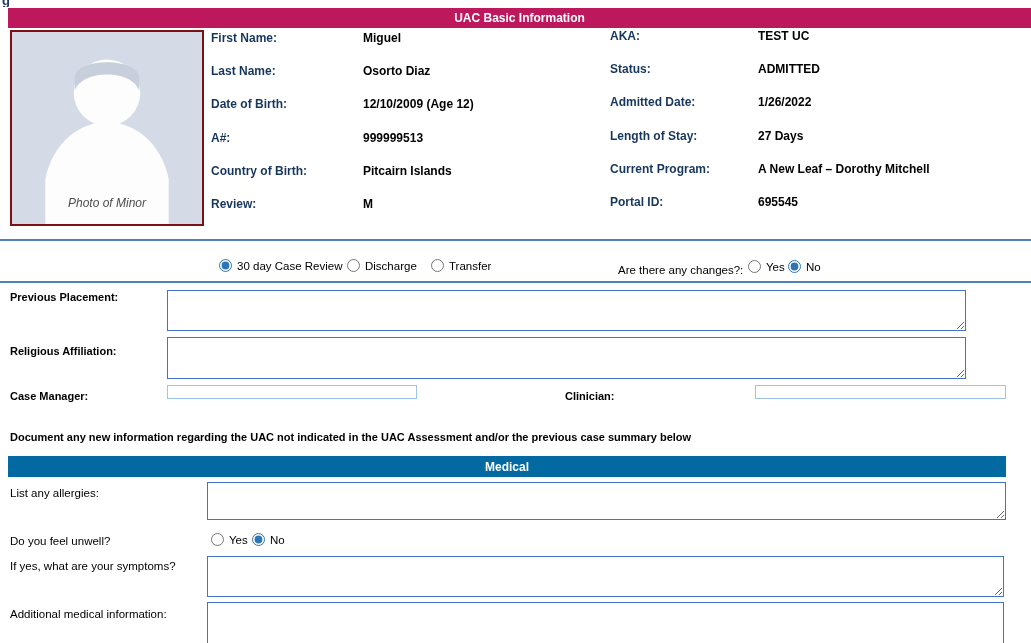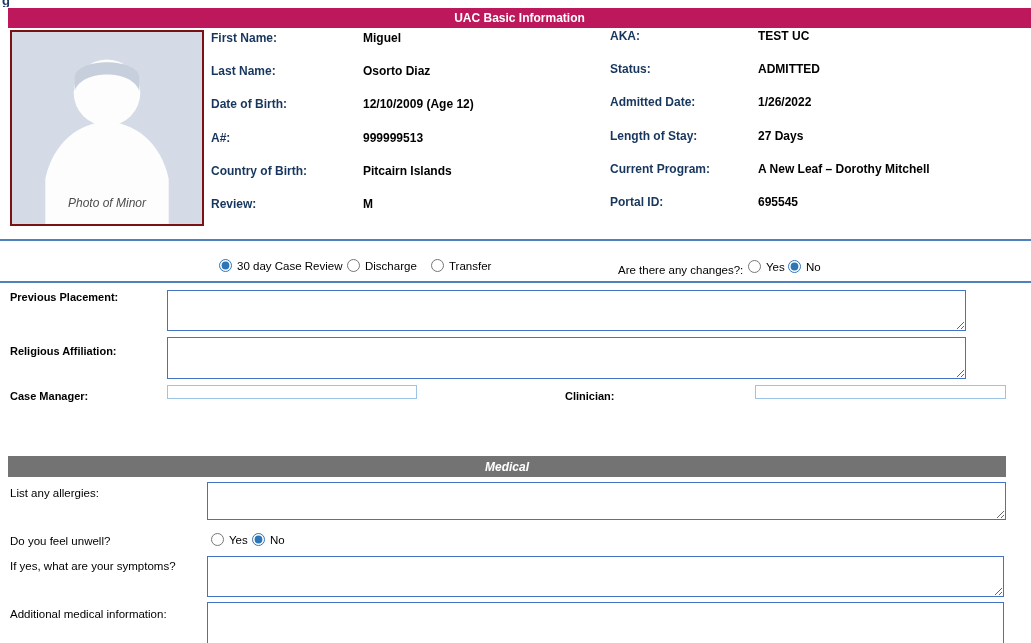--- a/index.html
+++ b/index.html
@@ -10,21 +10,21 @@
   }
 
   .corner-clip { position:absolute; left:2px; top:0; width:20px; height:7px; overflow:hidden; }
   .corner-clip span { position:relative; top:-9px; font-weight:bold; font-size:13px; color:#1f3864; }
 
   .section-bar {
     position:absolute; color:#ffffff; font-weight:bold; font-size:12px;
     text-align:center; display:flex; align-items:center; justify-content:center;
   }
   .bar-dark { background:#be185d; }
-  .bar-light { background:#737373;font-style:italic; }
+  .bar-light { background:#0369a1; }
 
   .photo-box {
     position:absolute; left:10px; top:30px; width:194px; height:196px;
     border:2px solid #7b1113; background:#f9a8d4;
     display:flex; align-items:flex-end; justify-content:center;
   }
   .photo-box svg { position:absolute; left:0; top:0; width:100%; height:100%; }
   .photo-caption {
     position:relative; z-index:2; font-style:italic; font-size:12px; color:#4c4c4c;
     margin-bottom:14px;
@@ -166,20 +166,21 @@
   <textarea class="box" style="left: 167px; top: 290px; width: 799px; height: 41px;"></textarea>
 
   <span class="form-label" style="left:10px; top:345px;">Religious Affiliation:</span>
   <textarea class="box" style="left: 167px; top: 337px; width: 799px; height: 42px;"></textarea>
 
   <span class="form-label" style="left:10px; top:390px;">Case Manager:</span>
   <input class="line" type="text" style="left: 167px; top: 385px; width: 250px;" value="">
   <span class="form-label" style="left:565px; top:390px;">Clinician:</span>
   <input class="line" type="text" style="left: 755px; top: 385px; width: 251px;" value="">
 
+  <div class="instruction" style="left:10px; top:431px;">Document any new information regarding the UAC not indicated in the UAC Assessment and/or the previous case summary below</div>
 
   <div class="section-bar bar-light" style="left:8px; top:456px; width:998px; height:21px;">
     <span>Medical</span>
   </div>
 
   <span class="plain-label" style="left:10px; top:487px;">List any allergies:</span>
   <textarea class="box" style="left: 207px; top: 482px; width: 799px; height: 38px;"></textarea>
 
   <span class="plain-label" style="left:10px; top:535px;">Do you feel unwell?</span>
   <label class="radio-opt" style="left:211px; top:533px;">

